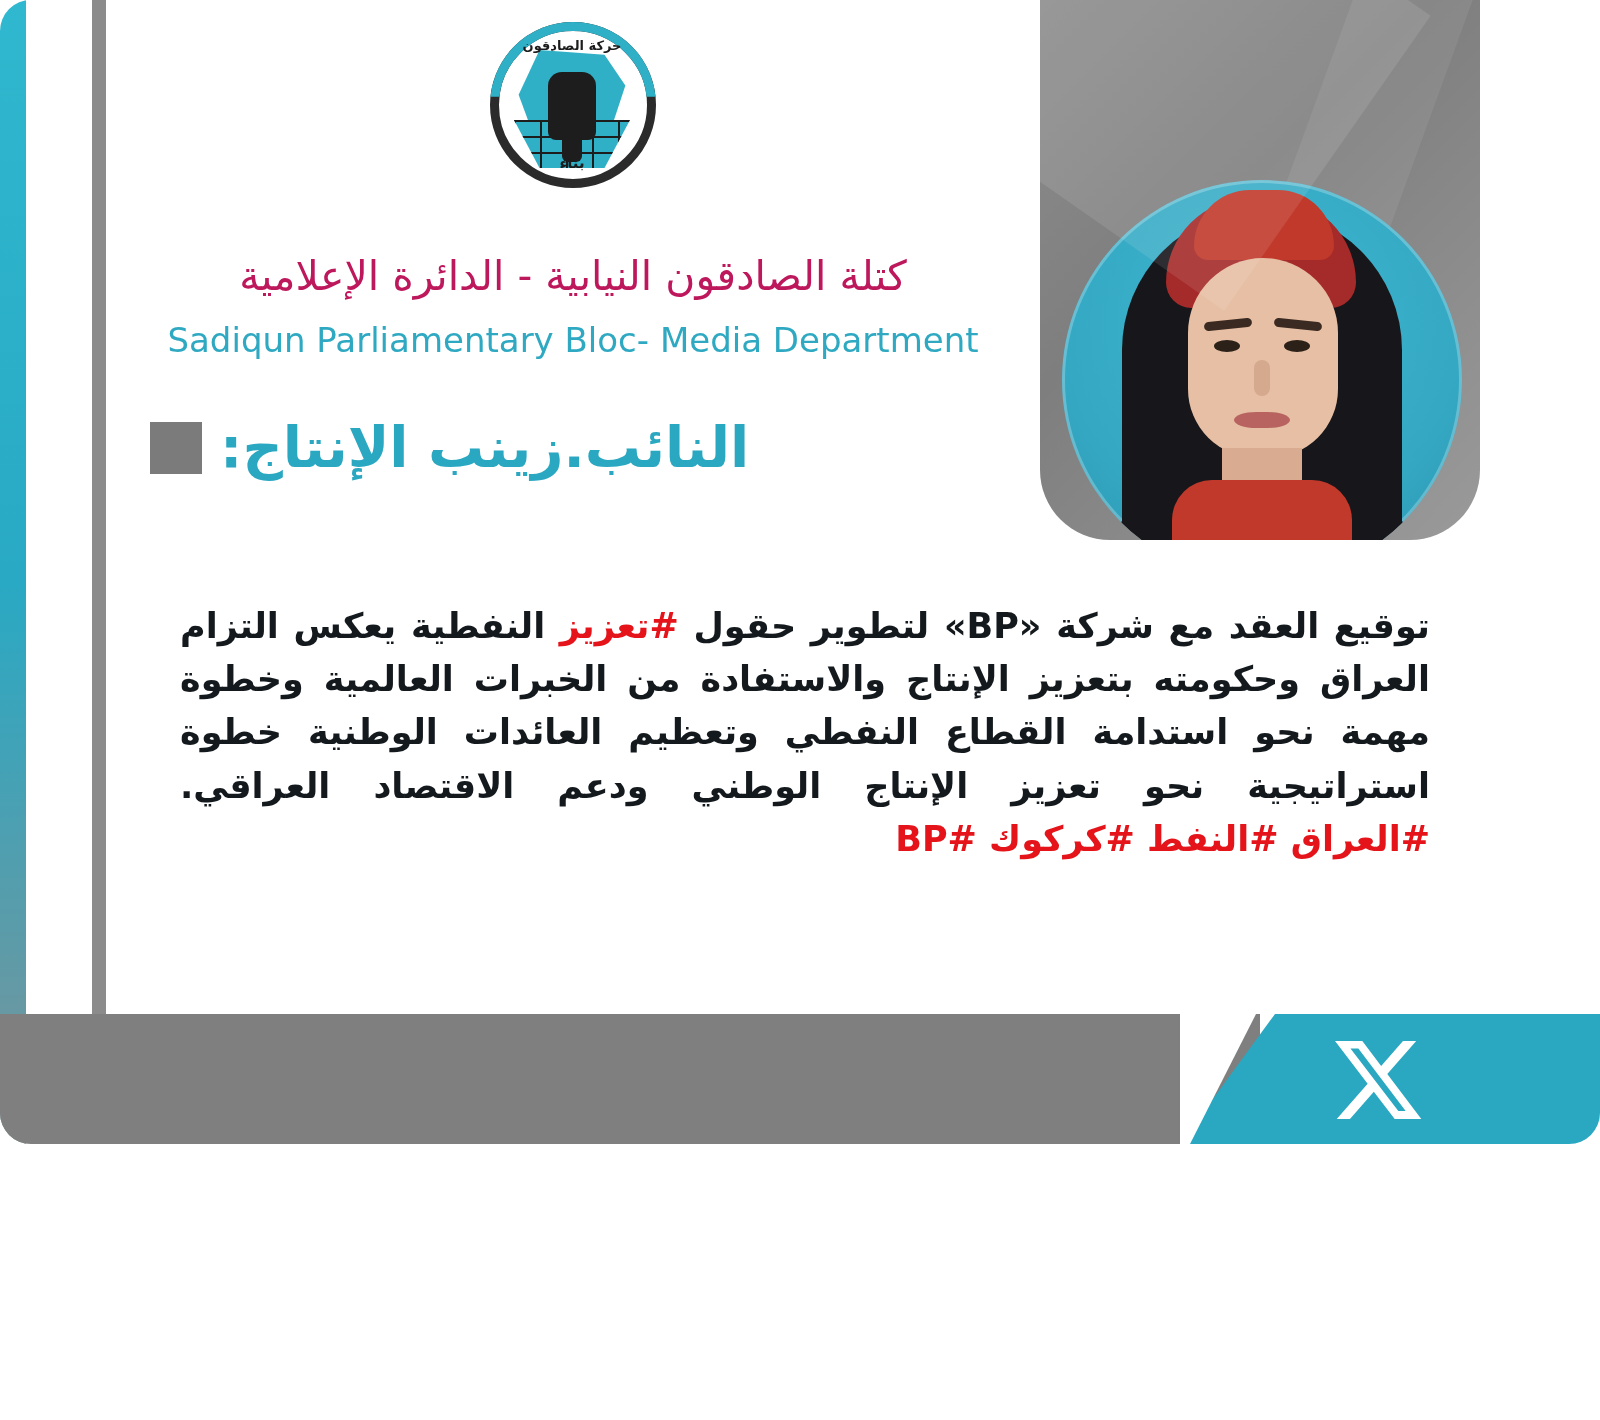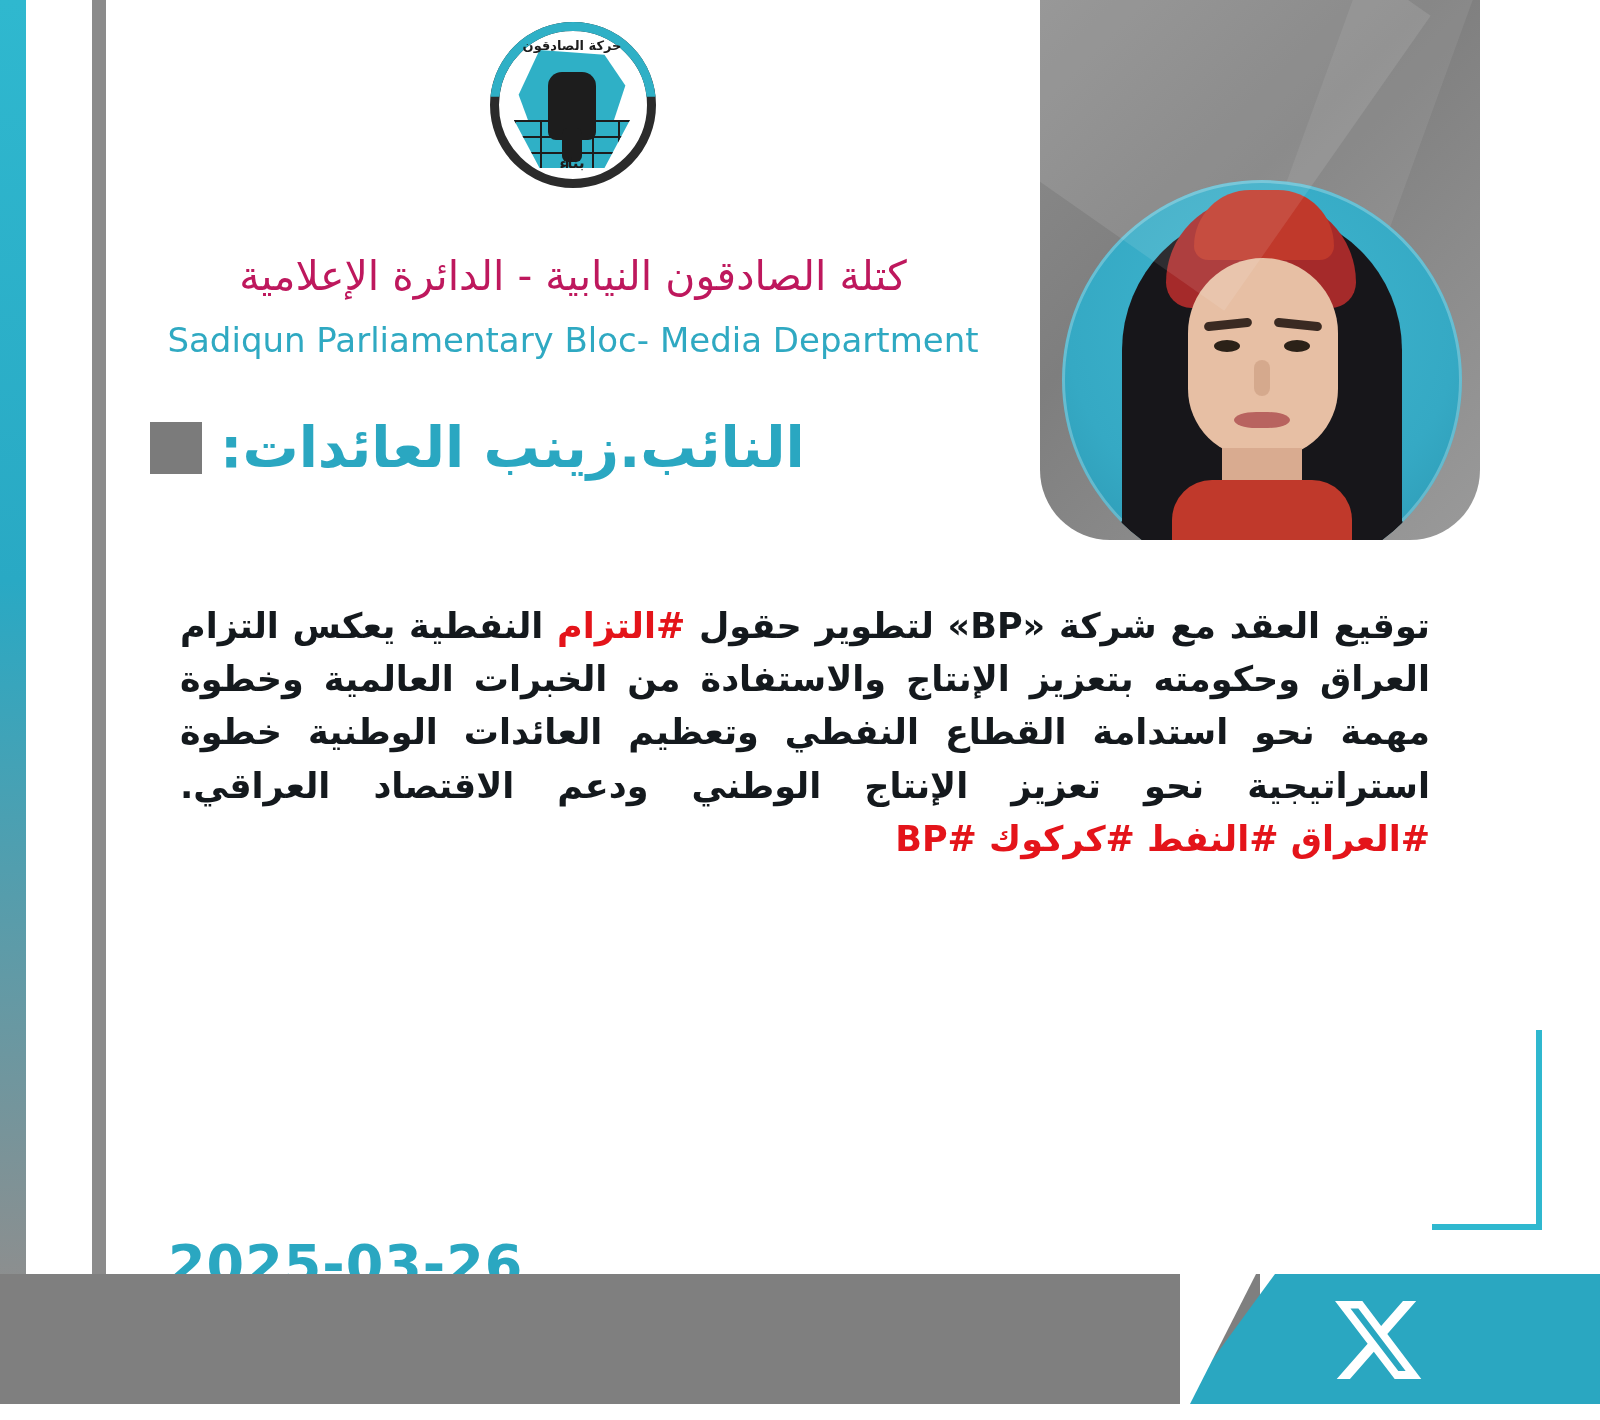--- a/index.html
+++ b/index.html
@@ -6,23 +6,24 @@
     margin: 0;
     padding: 0;
     background: #ffffff;
   }
   body {
     font-family: "DejaVu Sans", sans-serif;
   }
   .poster {
     position: relative;
     width: 1600px;
-    height: 1404px;
+    height: 1144px;
     background: #ffffff;
     overflow: hidden;
+    border-radius: 31px;
   }
 
   
   .edge-left-teal {
     position: absolute;
     left: 0; top: 0;
     width: 26px; height: 1290px;
     background: linear-gradient(180deg,#2fb8cf 0%, #29a9c4 45%, #8e8e8e 100%);
   }
   .edge-left-white {
@@ -416,25 +417,25 @@
     <div class="logo-fist"></div>
     <div class="logo-arabic-top">حركة الصادقون</div>
     <div class="logo-arabic-bottom">بناء</div>
   </div>
 
   <div class="org-ar">كتلة الصادقون النيابية - الدائرة الإعلامية</div>
   <div class="org-en">Sadiqun Parliamentary Bloc- Media Department</div>
 
   <div class="mp-line">
     <div class="mp-square"></div>
-    <div class="mp-name">النائب.زينب العائدات:</div>
+    <div class="mp-name">النائب.زينب الإنتاج:</div>
   </div>
 
   <div class="body-text">
-    <p><span>توقيع العقد مع شركة «BP» لتطوير حقول </span><span class="hl">#التزام</span><span> النفطية يعكس التزام العراق وحكومته بتعزيز الإنتاج والاستفادة من الخبرات العالمية وخطوة مهمة نحو استدامة القطاع النفطي وتعظيم العائدات الوطنية خطوة استراتيجية نحو تعزيز الإنتاج الوطني ودعم الاقتصاد العراقي.</span></p>
+    <p><span>توقيع العقد مع شركة «BP» لتطوير حقول </span><span class="hl">#تعزيز</span><span> النفطية يعكس التزام العراق وحكومته بتعزيز الإنتاج والاستفادة من الخبرات العالمية وخطوة مهمة نحو استدامة القطاع النفطي وتعظيم العائدات الوطنية خطوة استراتيجية نحو تعزيز الإنتاج الوطني ودعم الاقتصاد العراقي.</span></p>
     <p class="tags">#العراق #النفط #كركوك #BP</p>
   </div>
 
   <div class="date">2025-03-26</div>
 
   <div class="footer">
     <div class="footer-grey"></div>
     <div class="footer-teal"></div>
     <div class="footer-white-wedge"></div>
     <svg class="x-logo" viewBox="0 0 24 24" aria-hidden="true">

